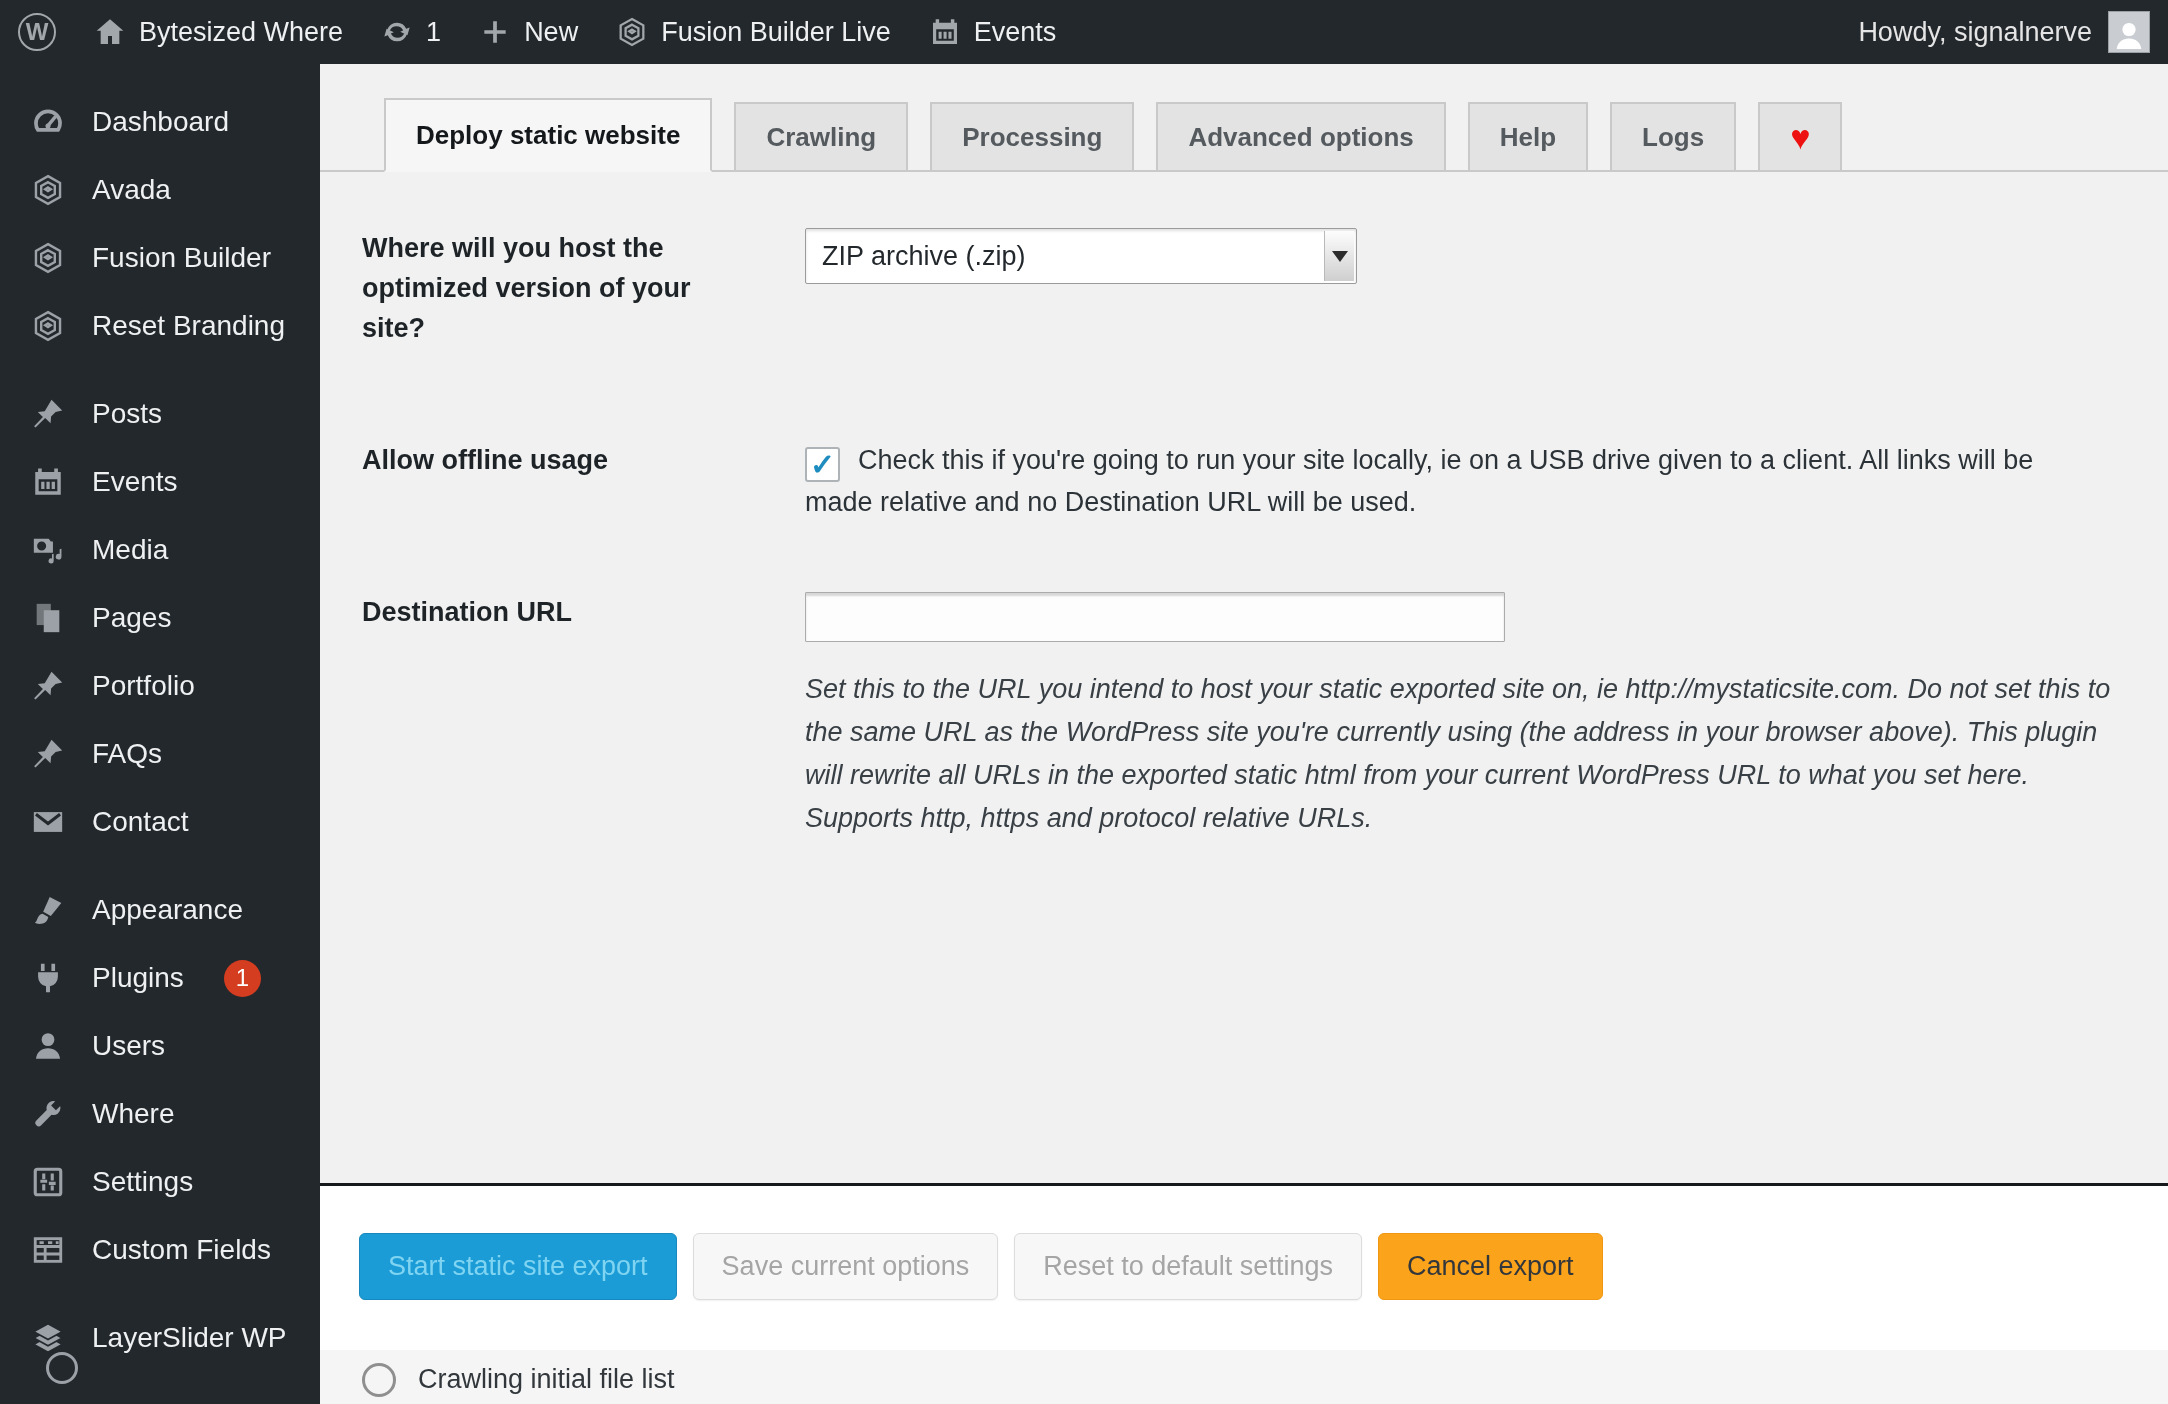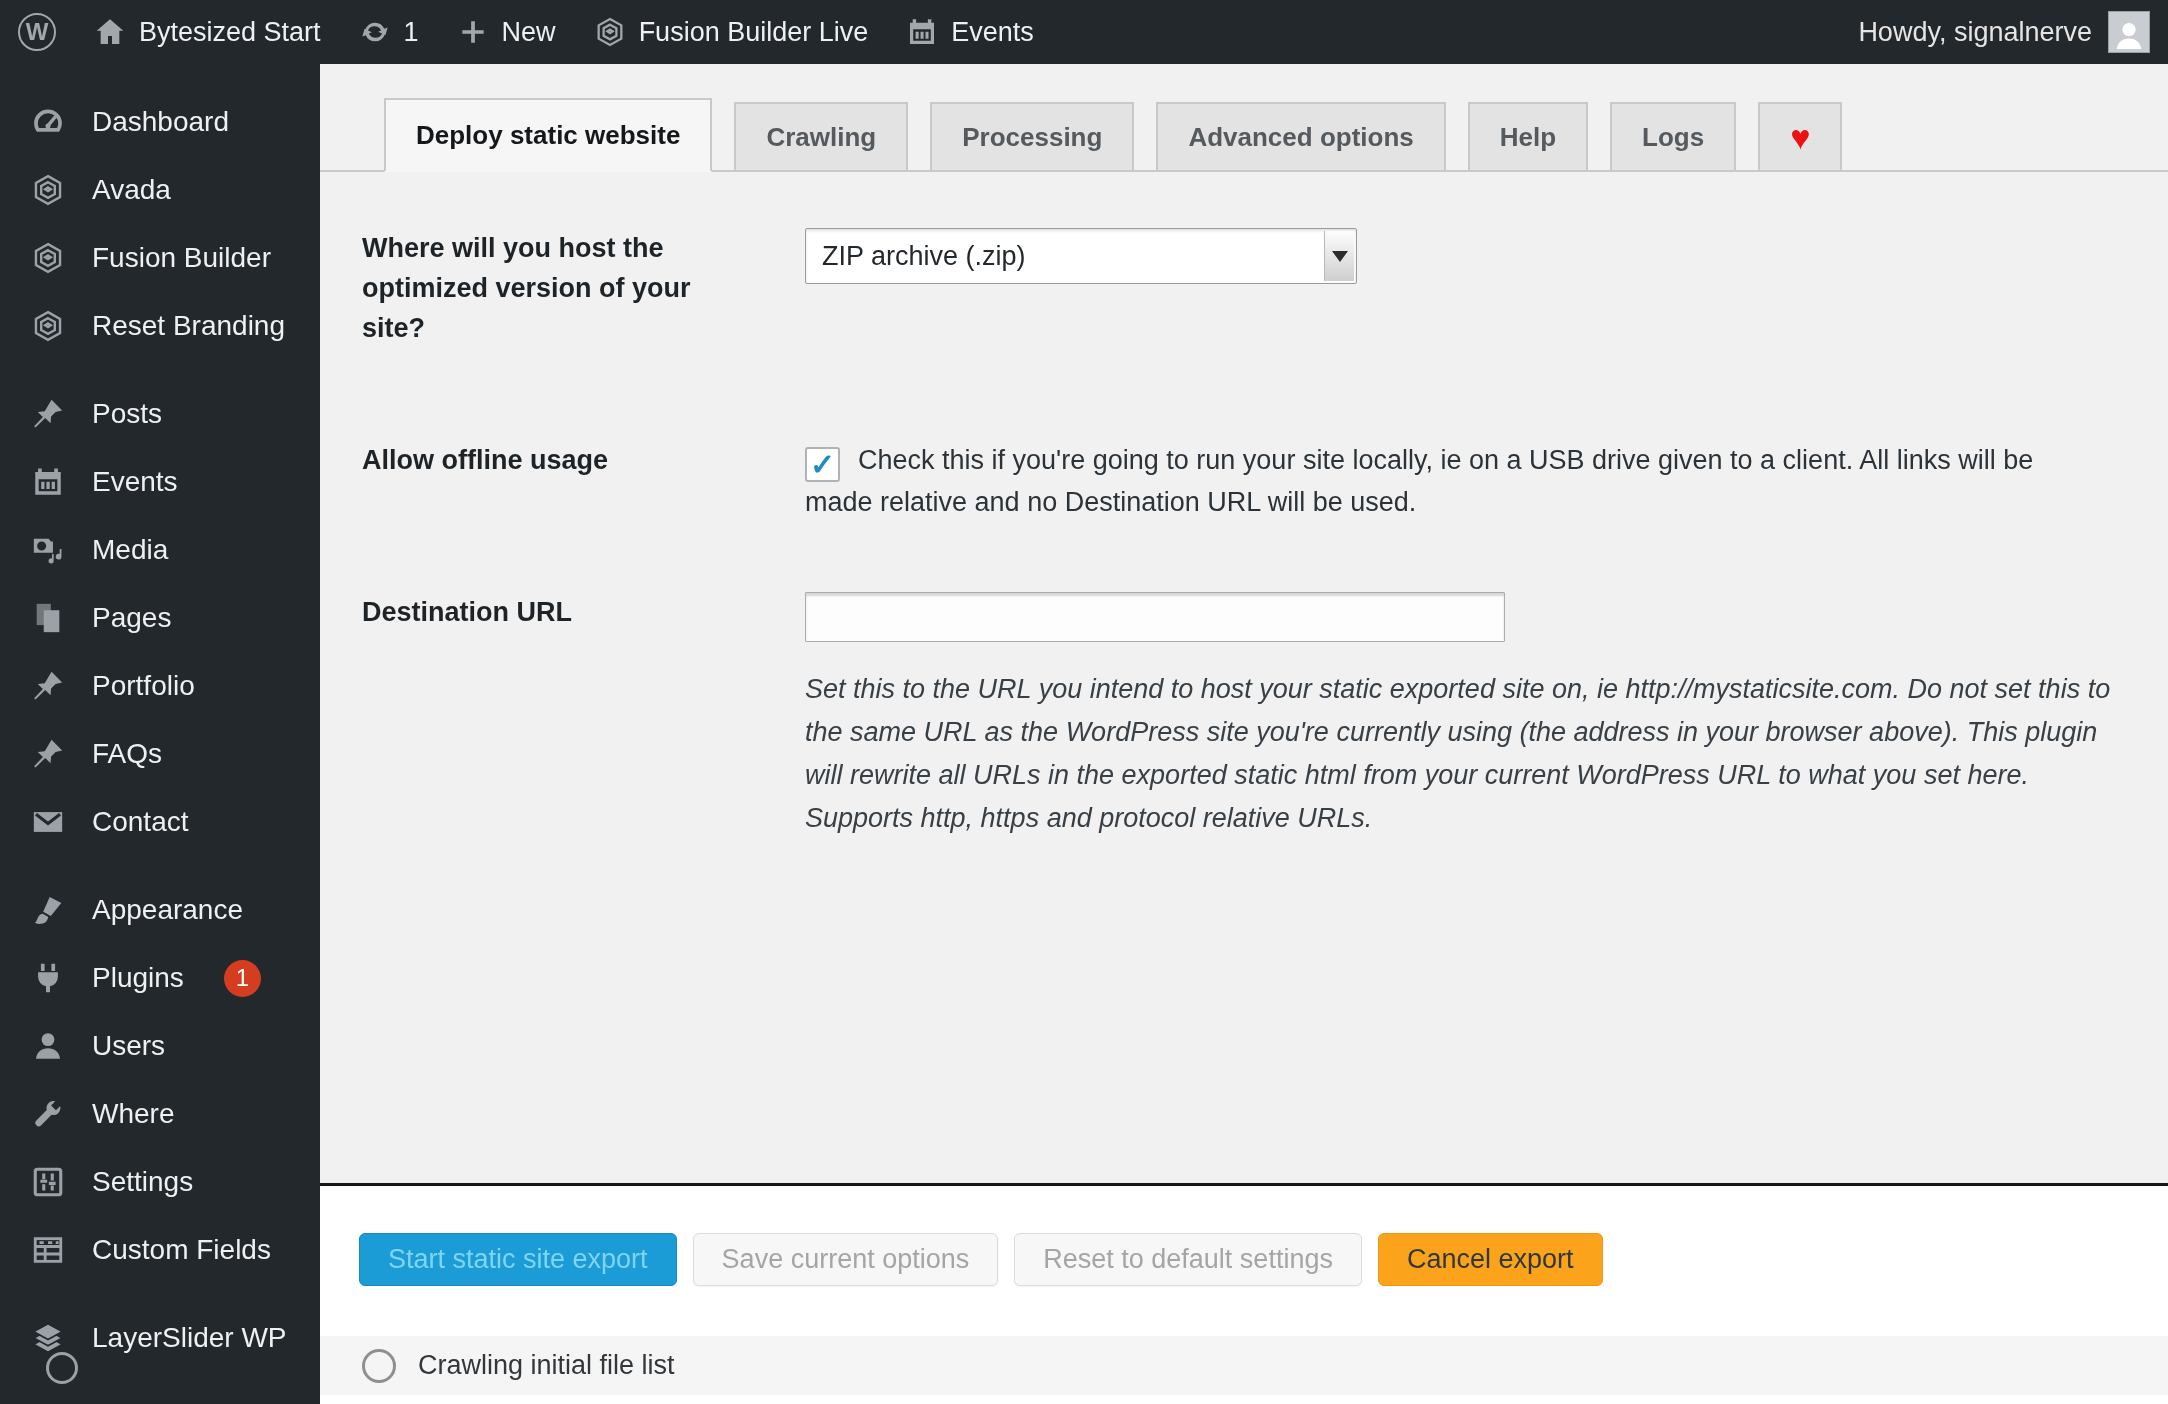--- a/index.html
+++ b/index.html
@@ -49,21 +49,21 @@
   .checkbox { display:inline-flex; width:35px; height:35px; background:#fff; border:2px solid #aeb3b8; border-radius:3px; align-items:center; justify-content:center; margin-right:18px; vertical-align:-6px; cursor:pointer; color:#1e8cbe; font-size:30px; font-weight:bold; }
   .offline-desc { display:inline; font-size:27px; line-height:40px; color:#2c3338; }
   .offline-wrap { width:1290px; }
 
   .text-input { width:700px; height:50px; background:#fdfdfd; border:1px solid #ababab; box-shadow:inset 0 3px 2px rgba(0,0,0,.15); border-radius:1px; font-size:26px; padding:0 12px; font-family:"Liberation Sans", sans-serif; }
   .help-text { margin-top:26px; width:1310px; font-style:italic; font-size:27px; line-height:43px; color:#383f45; }
 
   
   .bottom { position:absolute; left:0; right:0; top:1119px; bottom:0; background:#fff; border-top:3px solid #16191c; }
   .btn-row { display:flex; align-items:center; gap:16px; margin-top:47px; padding-left:39px; }
-  .btn { height:53px; display:flex; align-items:center; padding:0 28px; border-radius:6px; font-size:27px; cursor:pointer; white-space:nowrap; }
+  .btn { height:67px; display:flex; align-items:center; padding:0 28px; border-radius:6px; font-size:27px; cursor:pointer; white-space:nowrap; }
   .btn-start { background:#1c9cd6; border:1px solid #1788bd; color:#7fd4f2; }
   .btn-gray { background:#f7f7f7; border:1px solid #dcdcdc; color:#a5a5a5; box-shadow:0 1px 2px rgba(0,0,0,.06); }
   .btn-cancel { background:#fba31b; border:1px solid #ef9712; color:#32373c; }
 
   .status-band { margin-top:50px; height:59px; background:#f5f5f5; display:flex; align-items:center; padding-left:42px; gap:22px; }
   .status-circle { width:34px; height:34px; border:3px solid #8f8f8f; border-radius:50%; background:transparent; flex:0 0 34px; }
   .status-text { font-size:27px; color:#32373c; }
 
   .partial-icon { position:absolute; left:46px; top:1352px; width:32px; height:32px; border:3px solid #9ca1a7; border-radius:50%; }
 </style>
@@ -76,21 +76,21 @@
       <span class="wp-logo">
           <span>W</span>
         </span>
     </div>
     <div class="ab-item">
       <span class="icon">
         <svg viewBox="0 0 24 24" fill="currentColor">
             <path d="M12 2.5 22 11h-3v10h-5.5v-6h-3v6H5V11H2z"></path>
           </svg>
       </span>
-      <span>Bytesized Start</span>
+      <span>Bytesized Where</span>
     </div>
     <div class="ab-item">
       <span class="icon">
         <svg viewBox="0 0 24 24" fill="currentColor">
             <path d="M12 5a7.5 7.5 0 0 1 6.9 4.6l2.6-1-1.7 5.8-5.4-2.6 2.2-.9A5.5 5.5 0 0 0 6.6 11l-2-.5A7.5 7.5 0 0 1 12 5z"></path>
             <path d="M12 19a7.5 7.5 0 0 1-6.9-4.6l-2.6 1 1.7-5.8 5.4 2.6-2.2.9a5.5 5.5 0 0 0 10 0l2 .5A7.5 7.5 0 0 1 12 19z"></path>
           </svg>
       </span>
       <span>1</span>
     </div>

